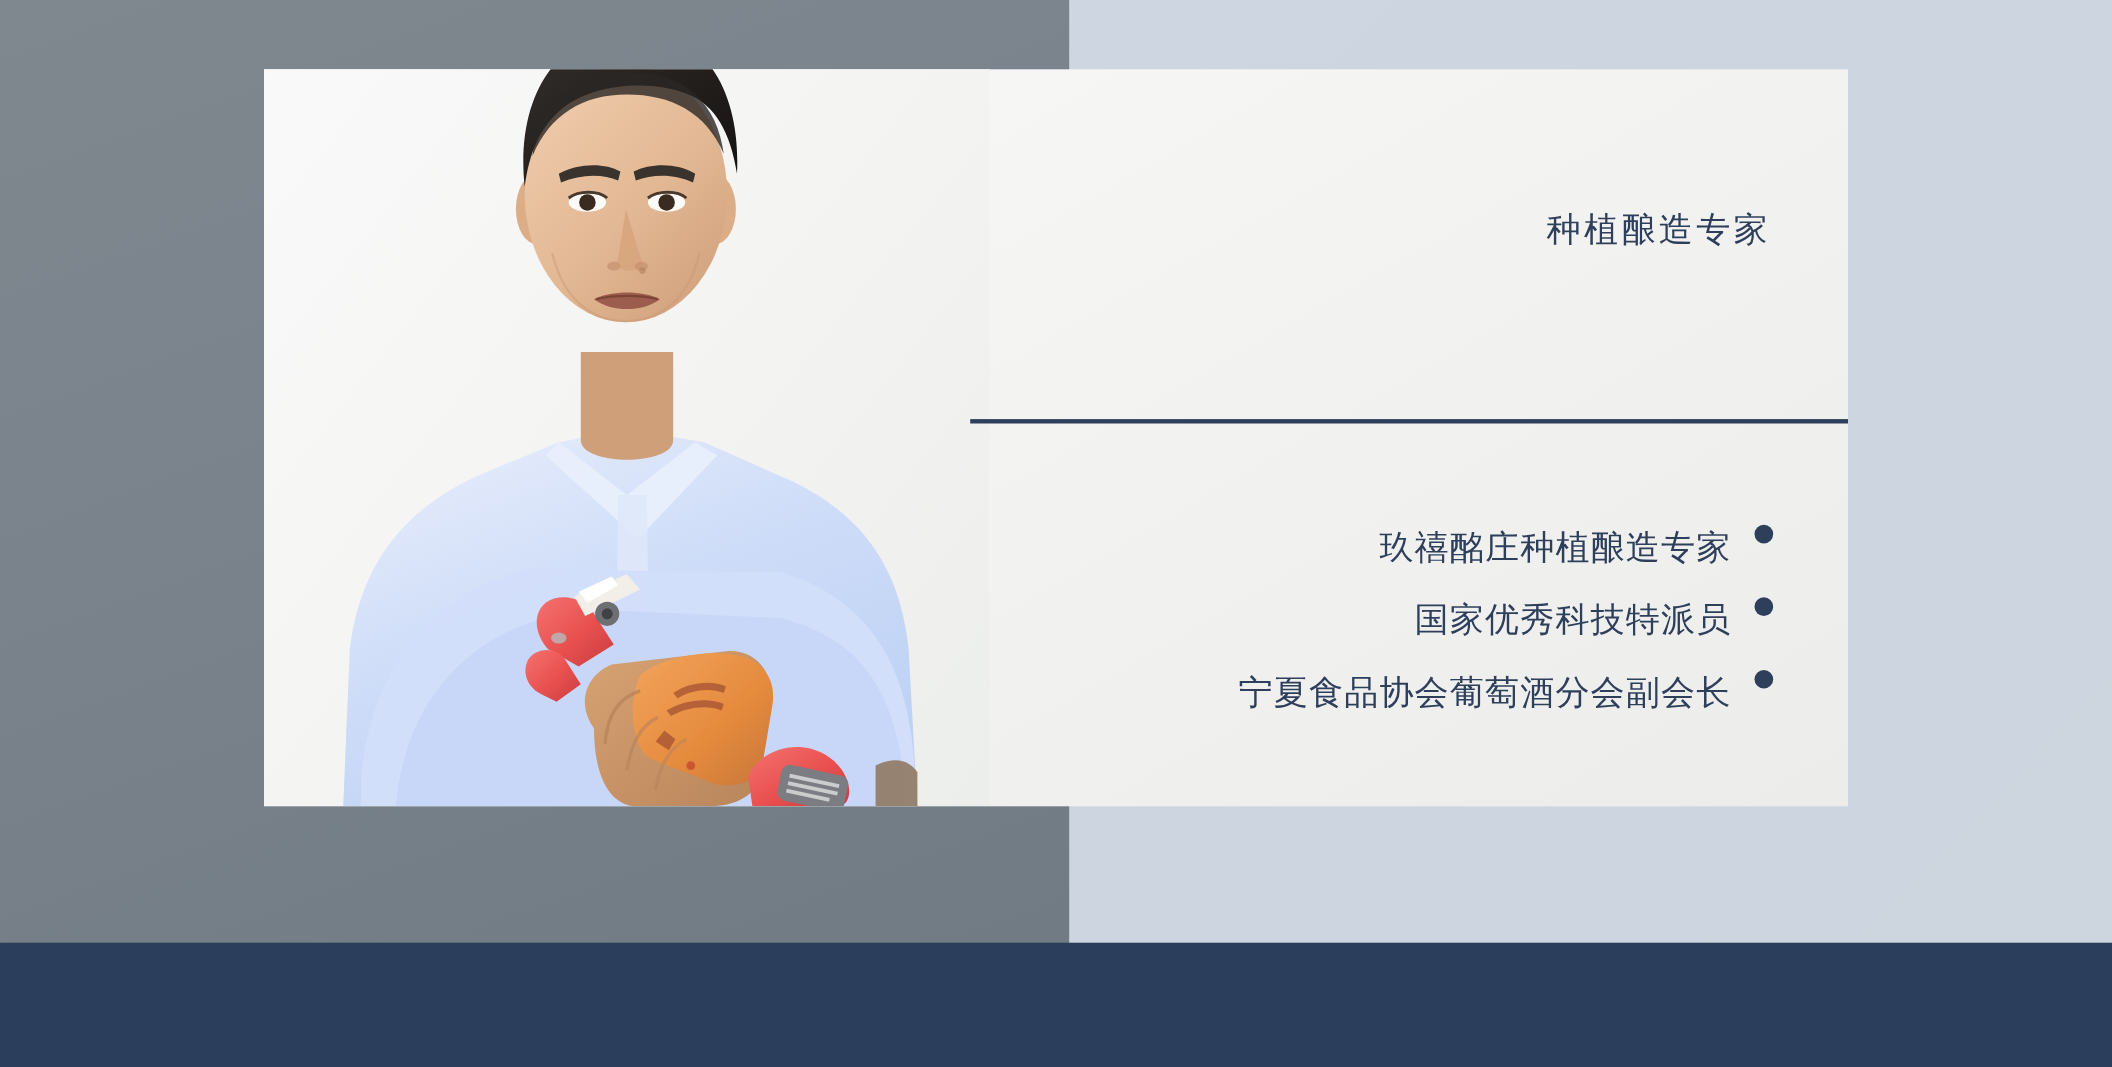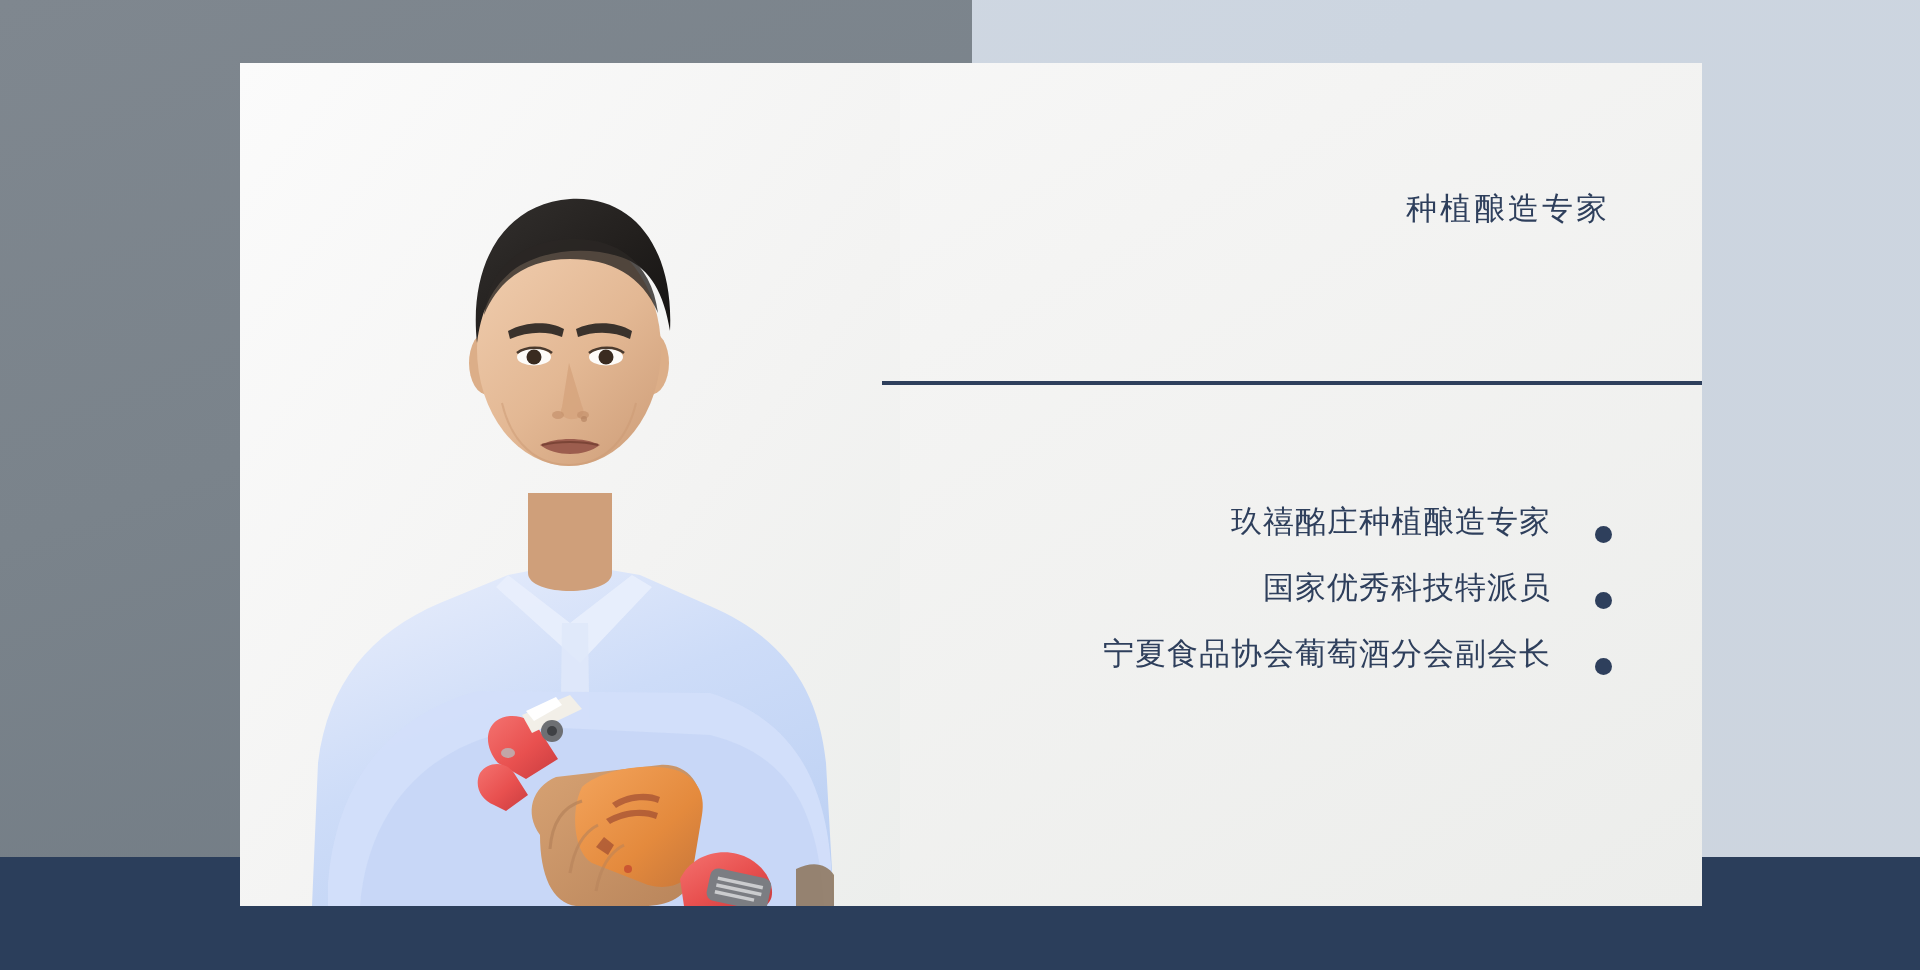--- a/index.html
+++ b/index.html
@@ -38,24 +38,23 @@
     width: 1920px; height: 113px;
     background: #2b3e5b;
   }
 
   
   .card {
     position: absolute;
     left: 240px;
     top: 63px;
     width: 1440px;
-    height: 843px;
+    height: 670px;
     background: linear-gradient(150deg, #fafafa 0%, #f4f4f3 40%, #ecedeb 100%);
     overflow: hidden;
-    padding-left: 22px;
   }
 
   
   .photo-wrap {
     position: absolute;
     left: 0;
     bottom: 0;
     width: 660px;
     height: 843px;
     overflow: hidden;
@@ -111,25 +110,24 @@
     position: absolute;
     right: 68px;
     top: 414px;
     list-style: none;
     margin: 0;
     padding: 0;
     text-align: right;
   }
   .cred-item {
     display: flex;
-    align-items: flex-end;
+    align-items: flex-start;
     justify-content: flex-end;
     height: 66px;
     white-space: nowrap;
-    gap: 23px;
   }
   .cred-text {
     font-size: 31px;
     letter-spacing: 1px;
     color: #2e3f5c;
     font-weight: 400;
   }
   .cred-bullet {
     flex: 0 0 auto;
     width: 17px;

